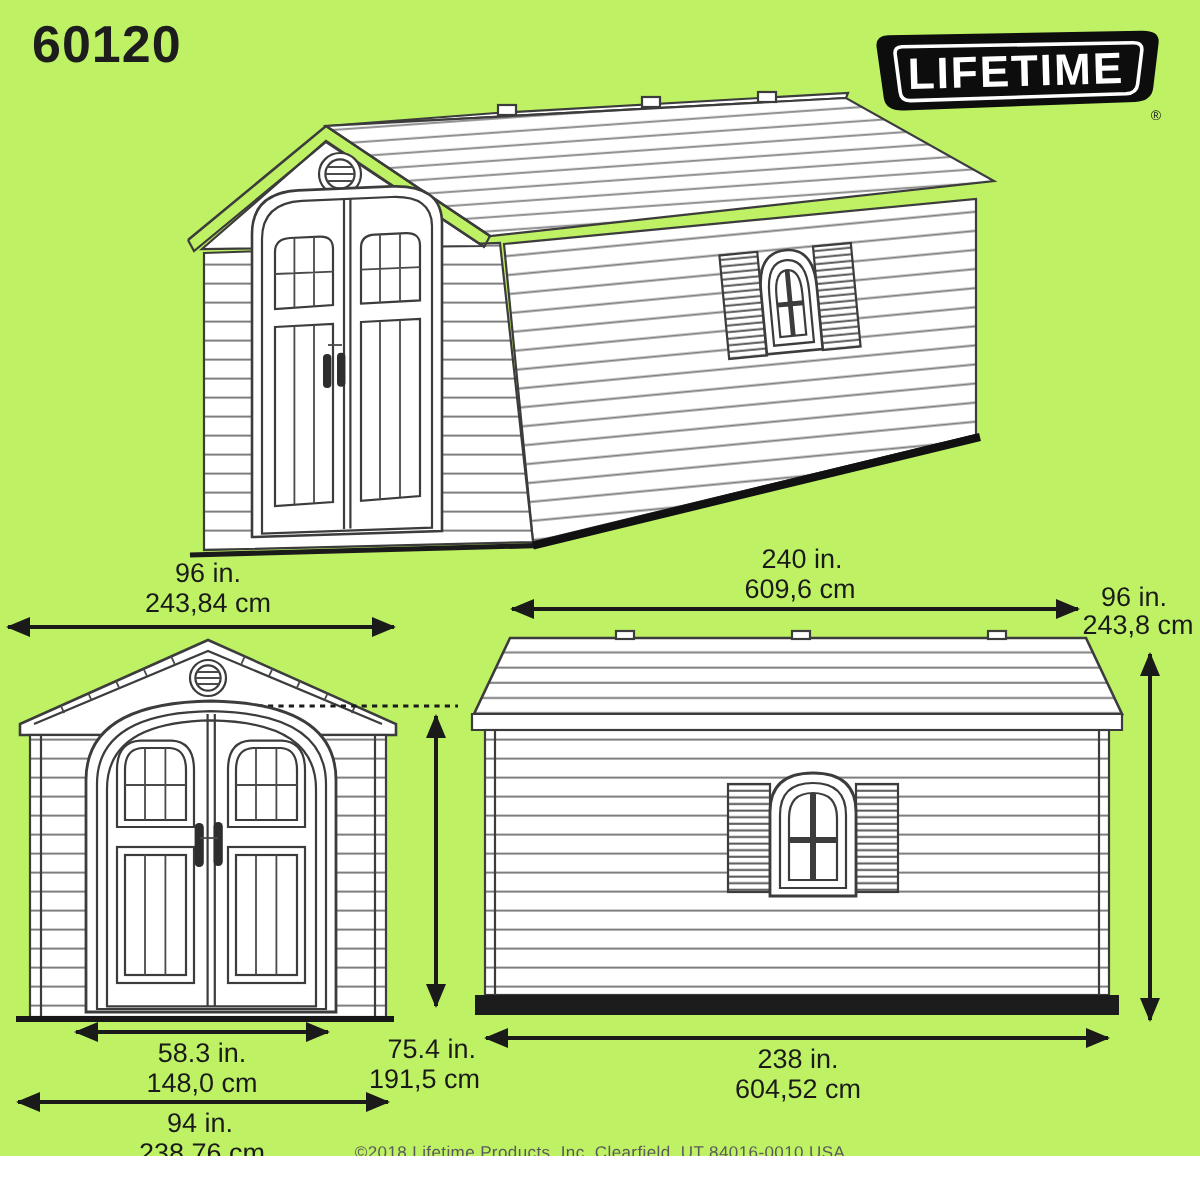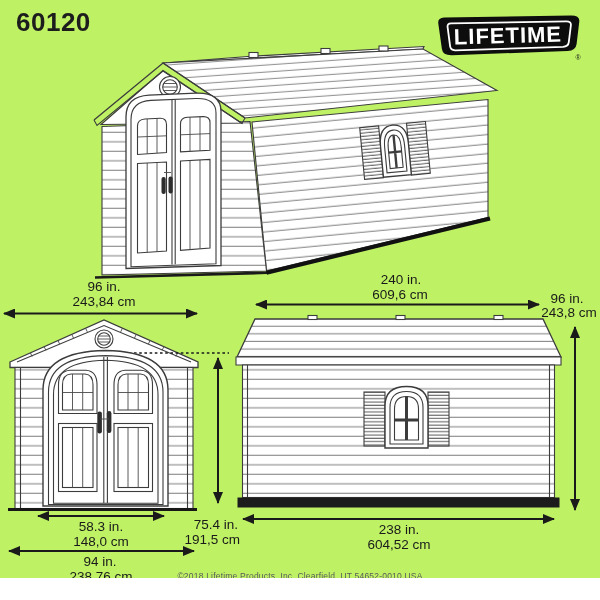--- a/index.html
+++ b/index.html
@@ -197,14 +197,14 @@
       <line class="dimline" x1="9" y1="551" x2="194" y2="551" marker-start="url(#arrow)" marker-end="url(#arrow)"></line>
       <text class="dimtext" x="100" y="566">94 in.</text>
       <text class="dimtext" x="101" y="581">238,76 cm</text>
 
       <line class="dimline" x1="243" y1="519" x2="554" y2="519" marker-start="url(#arrow)" marker-end="url(#arrow)"></line>
       <text class="dimtext" x="399" y="534">238 in.</text>
       <text class="dimtext" x="399" y="549">604,52 cm</text>
     </g>
   </svg>
 
-  <div class="copyright">©2018 Lifetime Products, Inc, Clearfield, UT 54652-0010 USA</div>
+  <div class="copyright">©2018 Lifetime Products, Inc, Clearfield, UT 84016-0010 USA</div>
 </div>
 
 </body></html>

